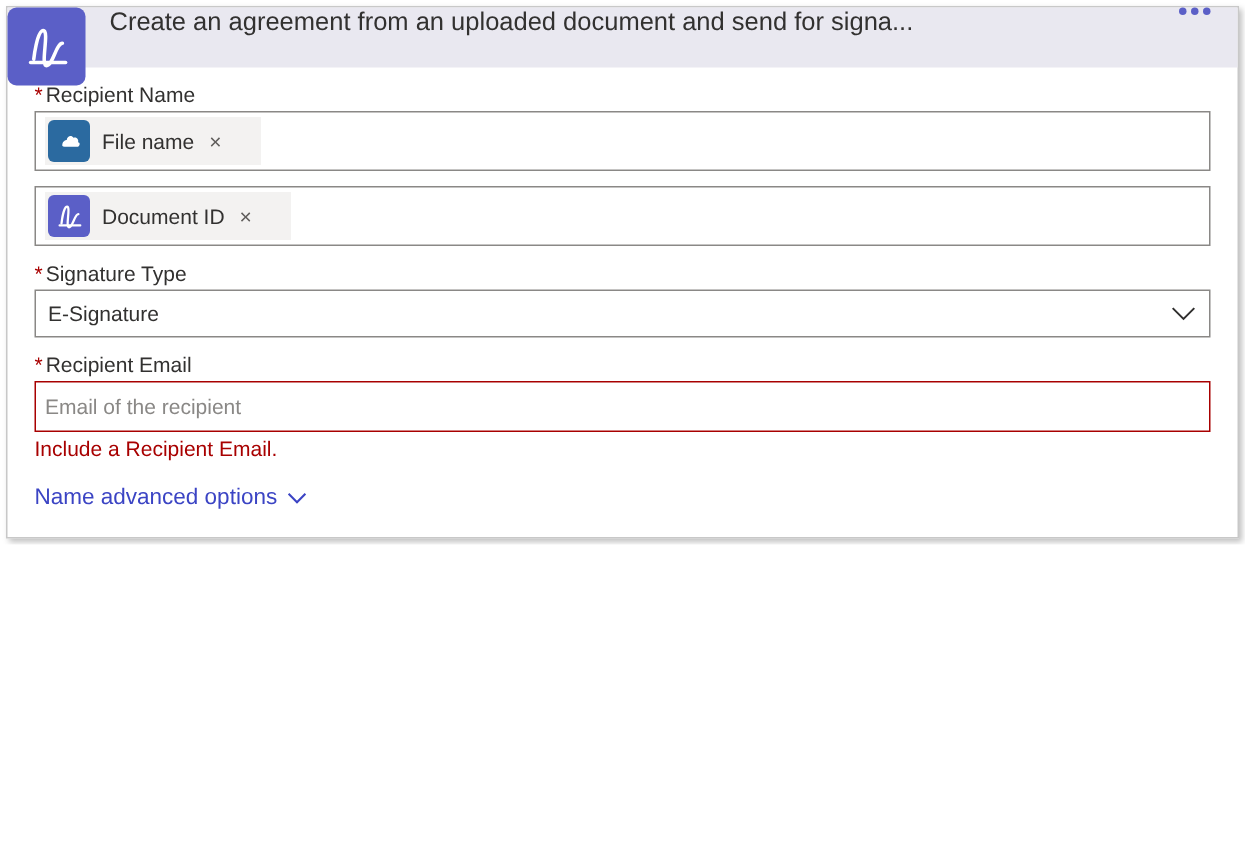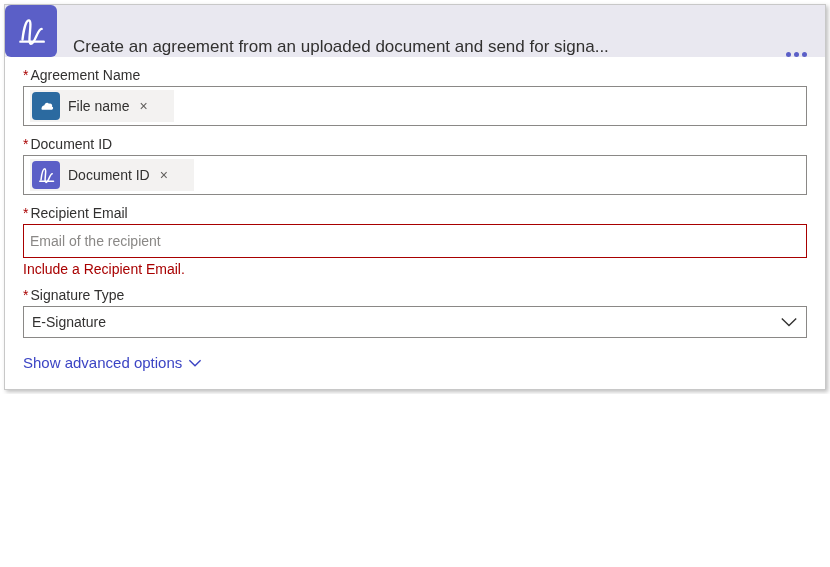--- a/index.html
+++ b/index.html
@@ -12,24 +12,24 @@
     color: #323130;
   }
   .card {
     width: 822px;
     border: 1px solid #c8c8c8;
     box-shadow: 2px 2px 4px rgba(0,0,0,0.25);
     background: #fff;
   }
   .header {
     display: flex;
-    align-items: flex-end;
+    align-items: flex-start;
     background: #e9e8f0;
     padding: 0 8px 0 0;
-    height: 52px;
+    height: 40px;
   }
   .header-icon {
     width: 52px;
     height: 52px;
     background: #5b5fc7;
     border-radius: 6px;
     display: flex;
     align-items: center;
     justify-content: center;
     margin-right: 16px;
@@ -169,86 +169,83 @@
         <span></span>
         <span></span>
     </div>
   </div>
 
   <div class="body">
 
     
     <div class="field">
       <label class="field-label">
-        <span class="req">*</span><span>Agreement Name</span>
+        <span class="req">*</span><span>Recipient Name</span>
       </label>
       <div class="input-box">
         <div class="token">
           <div class="token-icon sp">
             <svg viewBox="0 0 24 24" width="18" height="18">
               <path d="M6 16 C6 12 9 11 10 11 C10 8 14 6 16 9 C19 8 21 11 20 13 C22 13 22 16 20 17 L8 17 C6 17 6 16 6 16 Z" fill="#fff"></path>
             </svg>
           </div>
           <span class="token-label">File name</span>
           <span class="token-x">×</span>
         </div>
       </div>
     </div>
 
     
     <div class="field">
-      <label class="field-label">
-        <span class="req">*</span><span>Document ID</span>
-      </label>
       <div class="input-box">
         <div class="token">
           <div class="token-icon as">
             <svg viewBox="0 0 32 32" width="20" height="20">
               <path d="M8 24 C8 24 10 6 14 6 C18 6 12 28 16 28 C20 28 22 14 26 14" stroke="#fff" stroke-width="2.4" fill="none" stroke-linecap="round"></path>
               <path d="M6 26 L28 26" stroke="#fff" stroke-width="2.4" stroke-linecap="round"></path>
             </svg>
           </div>
           <span class="token-label">Document ID</span>
           <span class="token-x">×</span>
         </div>
       </div>
     </div>
 
     
     <div class="field">
       <label class="field-label">
-        <span class="req">*</span><span>Recipient Email</span>
-      </label>
-      <div class="input-box error">
-        <span class="placeholder">Email of the recipient</span>
-      </div>
-      <div class="error-text">Include a Recipient Email.</div>
-    </div>
-
-    
-    <div class="field">
-      <label class="field-label">
         <span class="req">*</span><span>Signature Type</span>
       </label>
       <div class="select-box">
         <span>E-Signature</span>
         <svg class="chevron" viewBox="0 0 20 12">
             <path d="M2 2 L10 10 L18 2" stroke="#323130" stroke-width="1.5" fill="none"></path>
           </svg>
       </div>
     </div>
 
     
+    <div class="field">
+      <label class="field-label">
+        <span class="req">*</span><span>Recipient Email</span>
+      </label>
+      <div class="input-box error">
+        <span class="placeholder">Email of the recipient</span>
+      </div>
+      <div class="error-text">Include a Recipient Email.</div>
+    </div>
+
+    
 
     
     <div class="field">
     </div>
 
     
     <div class="advanced-link">
-      <span>Show advanced options</span>
+      <span>Name advanced options</span>
       <svg class="chev" width="14" height="10" viewBox="0 0 20 12">
           <path d="M2 2 L10 10 L18 2" stroke="#3b44c4" stroke-width="2" fill="none"></path>
         </svg>
     </div>
 
   </div>
 </div>
 
 </body></html>

